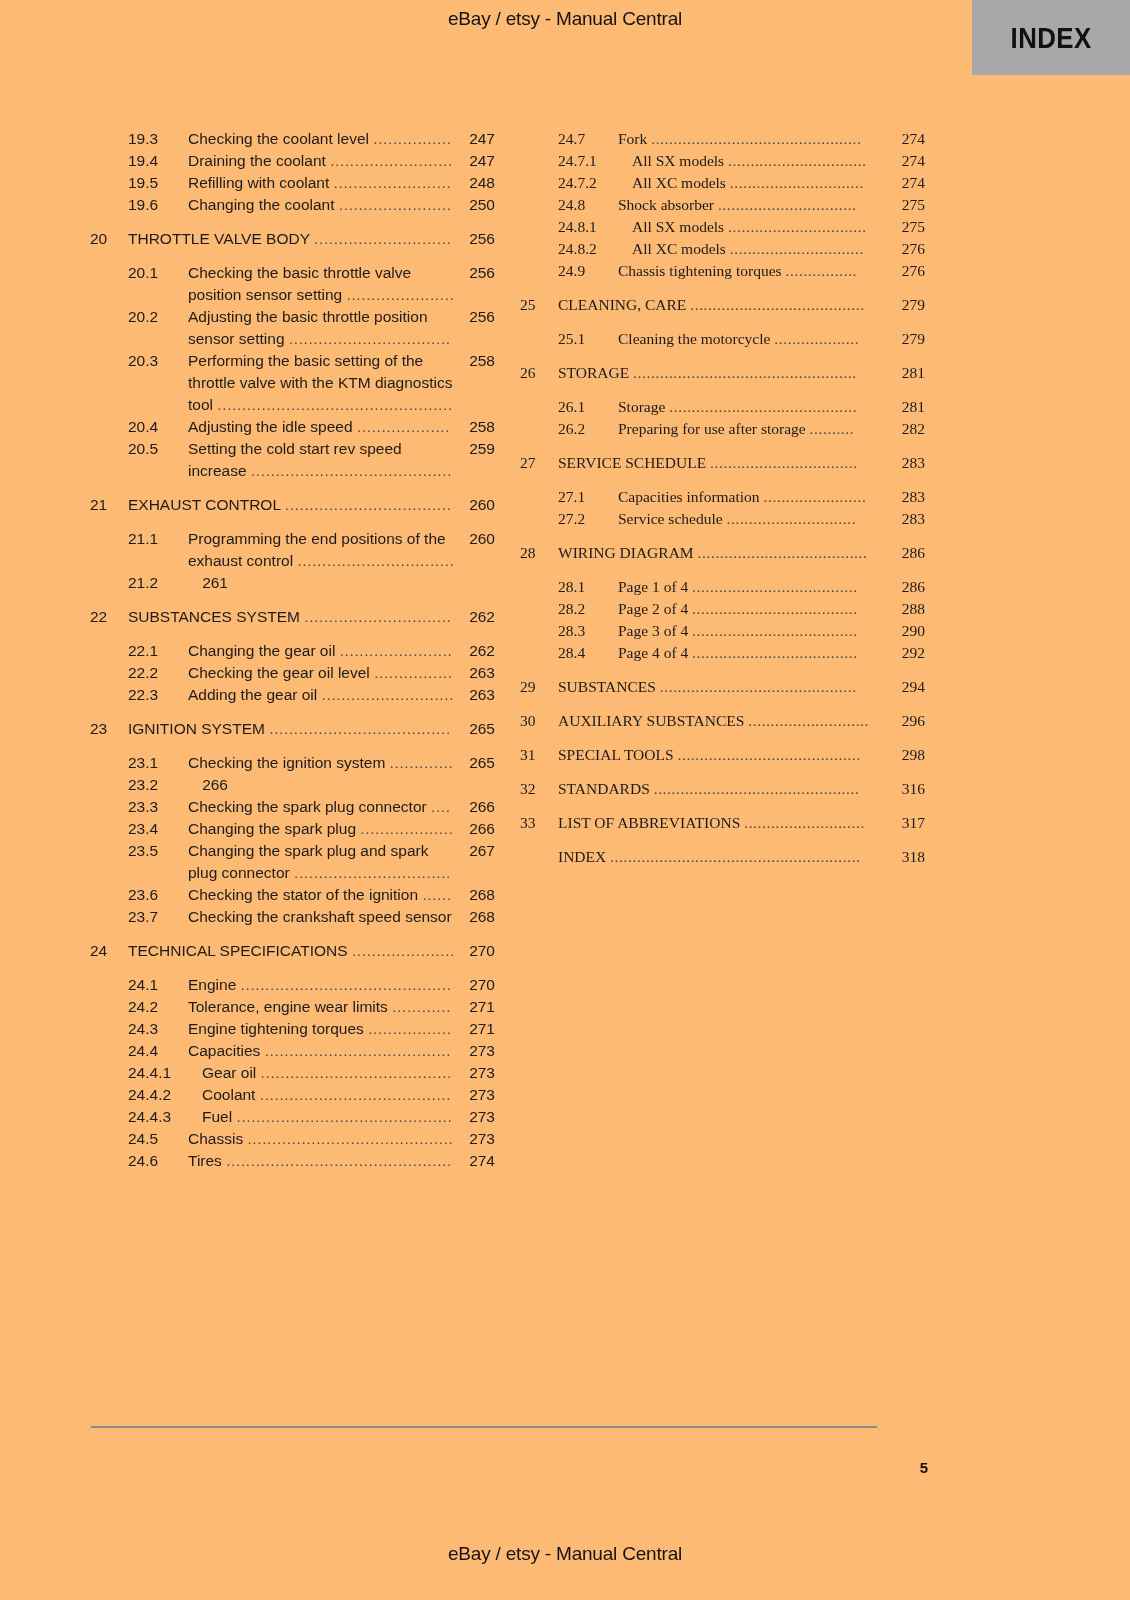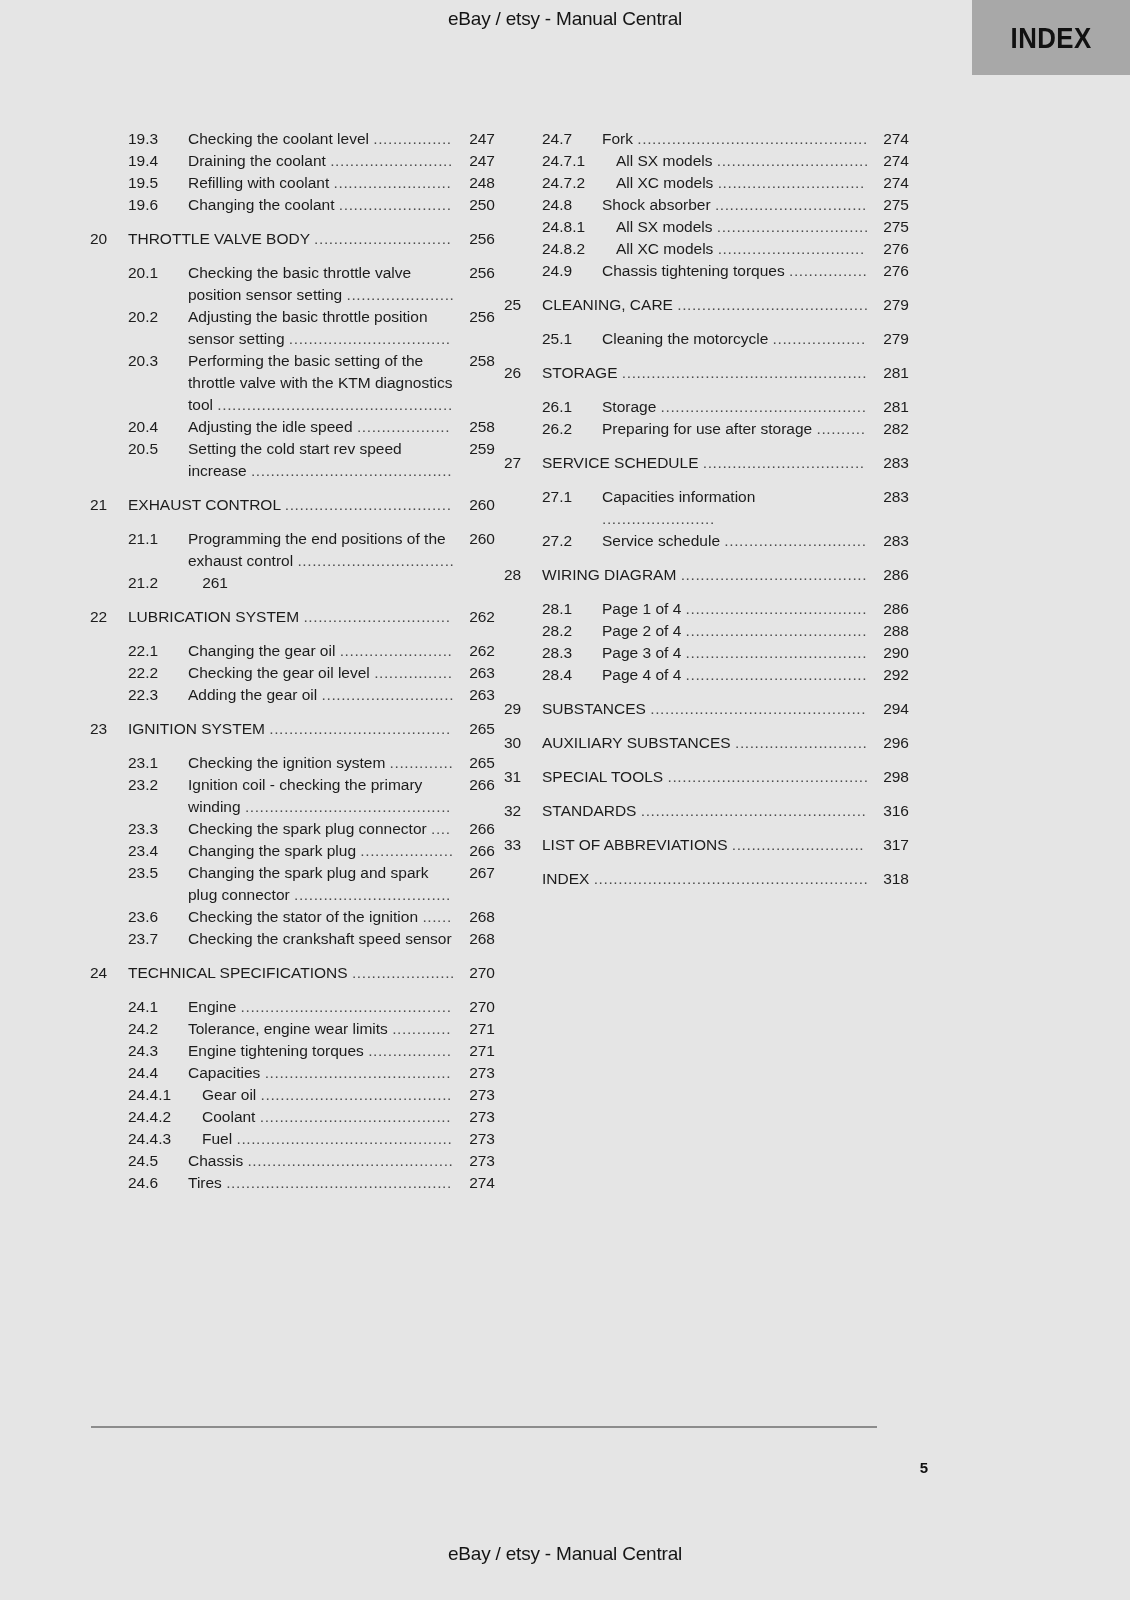--- a/index.html
+++ b/index.html
@@ -11,21 +11,21 @@
   body {
     font-family: "Liberation Sans", sans-serif;
     color: #1a1a1a;
     -webkit-font-smoothing: antialiased;
   }
   #page {
     position: relative;
     width: 1130px;
     height: 1600px;
     overflow: hidden;
-    background: #e5e5e5;
+    background: #fdba74;
   }
 
   
   .header-title {
     position: absolute;
     top: 8px;
     left: 0;
     width: 1130px;
     text-align: center;
     font-size: 19px;
@@ -57,21 +57,21 @@
     position: absolute;
     top: 128px;
     left: 0;
     width: 1130px;
   }
   .col {
     position: absolute;
     top: 0;
   }
   .col-left  { left: 90px;  width: 405px; }
-  .col-right { left: 504px; width: 405px; }
+  .col-right { left: 520px; width: 405px; font-family: Liberation Serif, serif; }
 
   
   .toc-row {
     position: relative;
     display: flex;
     align-items: flex-start;
     font-size: 15.5px;
     line-height: 22px;
     color: #1c1c1c;
   }
@@ -215,21 +215,21 @@
           <span class="toc-num">21.1</span>
           <span class="toc-body"><span class="toc-title">Programming the end positions of the exhaust control</span> <span class="leader">................................</span></span>
           <span class="toc-page">260</span>
         </div>
         <div class="toc-row lvl1">
           <span class="toc-num">21.2</span>
           <span class="toc-page">261</span>
         </div>
         <div class="toc-row lvl0 chapter">
           <span class="toc-num">22</span>
-          <span class="toc-body"><span class="toc-title">LUBRICATION SYSTEM</span> <span class="leader">..............................</span></span>
+          <span class="toc-body"><span class="toc-title">SUBSTANCES SYSTEM</span> <span class="leader">..............................</span></span>
           <span class="toc-page">262</span>
         </div>
         <div class="toc-row lvl1">
           <span class="toc-num">22.1</span>
           <span class="toc-body"><span class="toc-title">Changing the gear oil</span> <span class="leader">.......................</span></span>
           <span class="toc-page">262</span>
         </div>
         <div class="toc-row lvl1">
           <span class="toc-num">22.2</span>
           <span class="toc-body"><span class="toc-title">Checking the gear oil level</span> <span class="leader">................</span></span>
@@ -245,21 +245,20 @@
           <span class="toc-body"><span class="toc-title">IGNITION SYSTEM</span> <span class="leader">.....................................</span></span>
           <span class="toc-page">265</span>
         </div>
         <div class="toc-row lvl1">
           <span class="toc-num">23.1</span>
           <span class="toc-body"><span class="toc-title">Checking the ignition system</span> <span class="leader">.............</span></span>
           <span class="toc-page">265</span>
         </div>
         <div class="toc-row lvl1">
           <span class="toc-num">23.2</span>
-          <span class="toc-body"><span class="toc-title">Ignition coil - checking the primary winding</span> <span class="leader">..........................................</span></span>
           <span class="toc-page">266</span>
         </div>
         <div class="toc-row lvl1">
           <span class="toc-num">23.3</span>
           <span class="toc-body"><span class="toc-title">Checking the spark plug connector</span> <span class="leader">....</span></span>
           <span class="toc-page">266</span>
         </div>
         <div class="toc-row lvl1">
           <span class="toc-num">23.4</span>
           <span class="toc-body"><span class="toc-title">Changing the spark plug</span> <span class="leader">...................</span></span>

